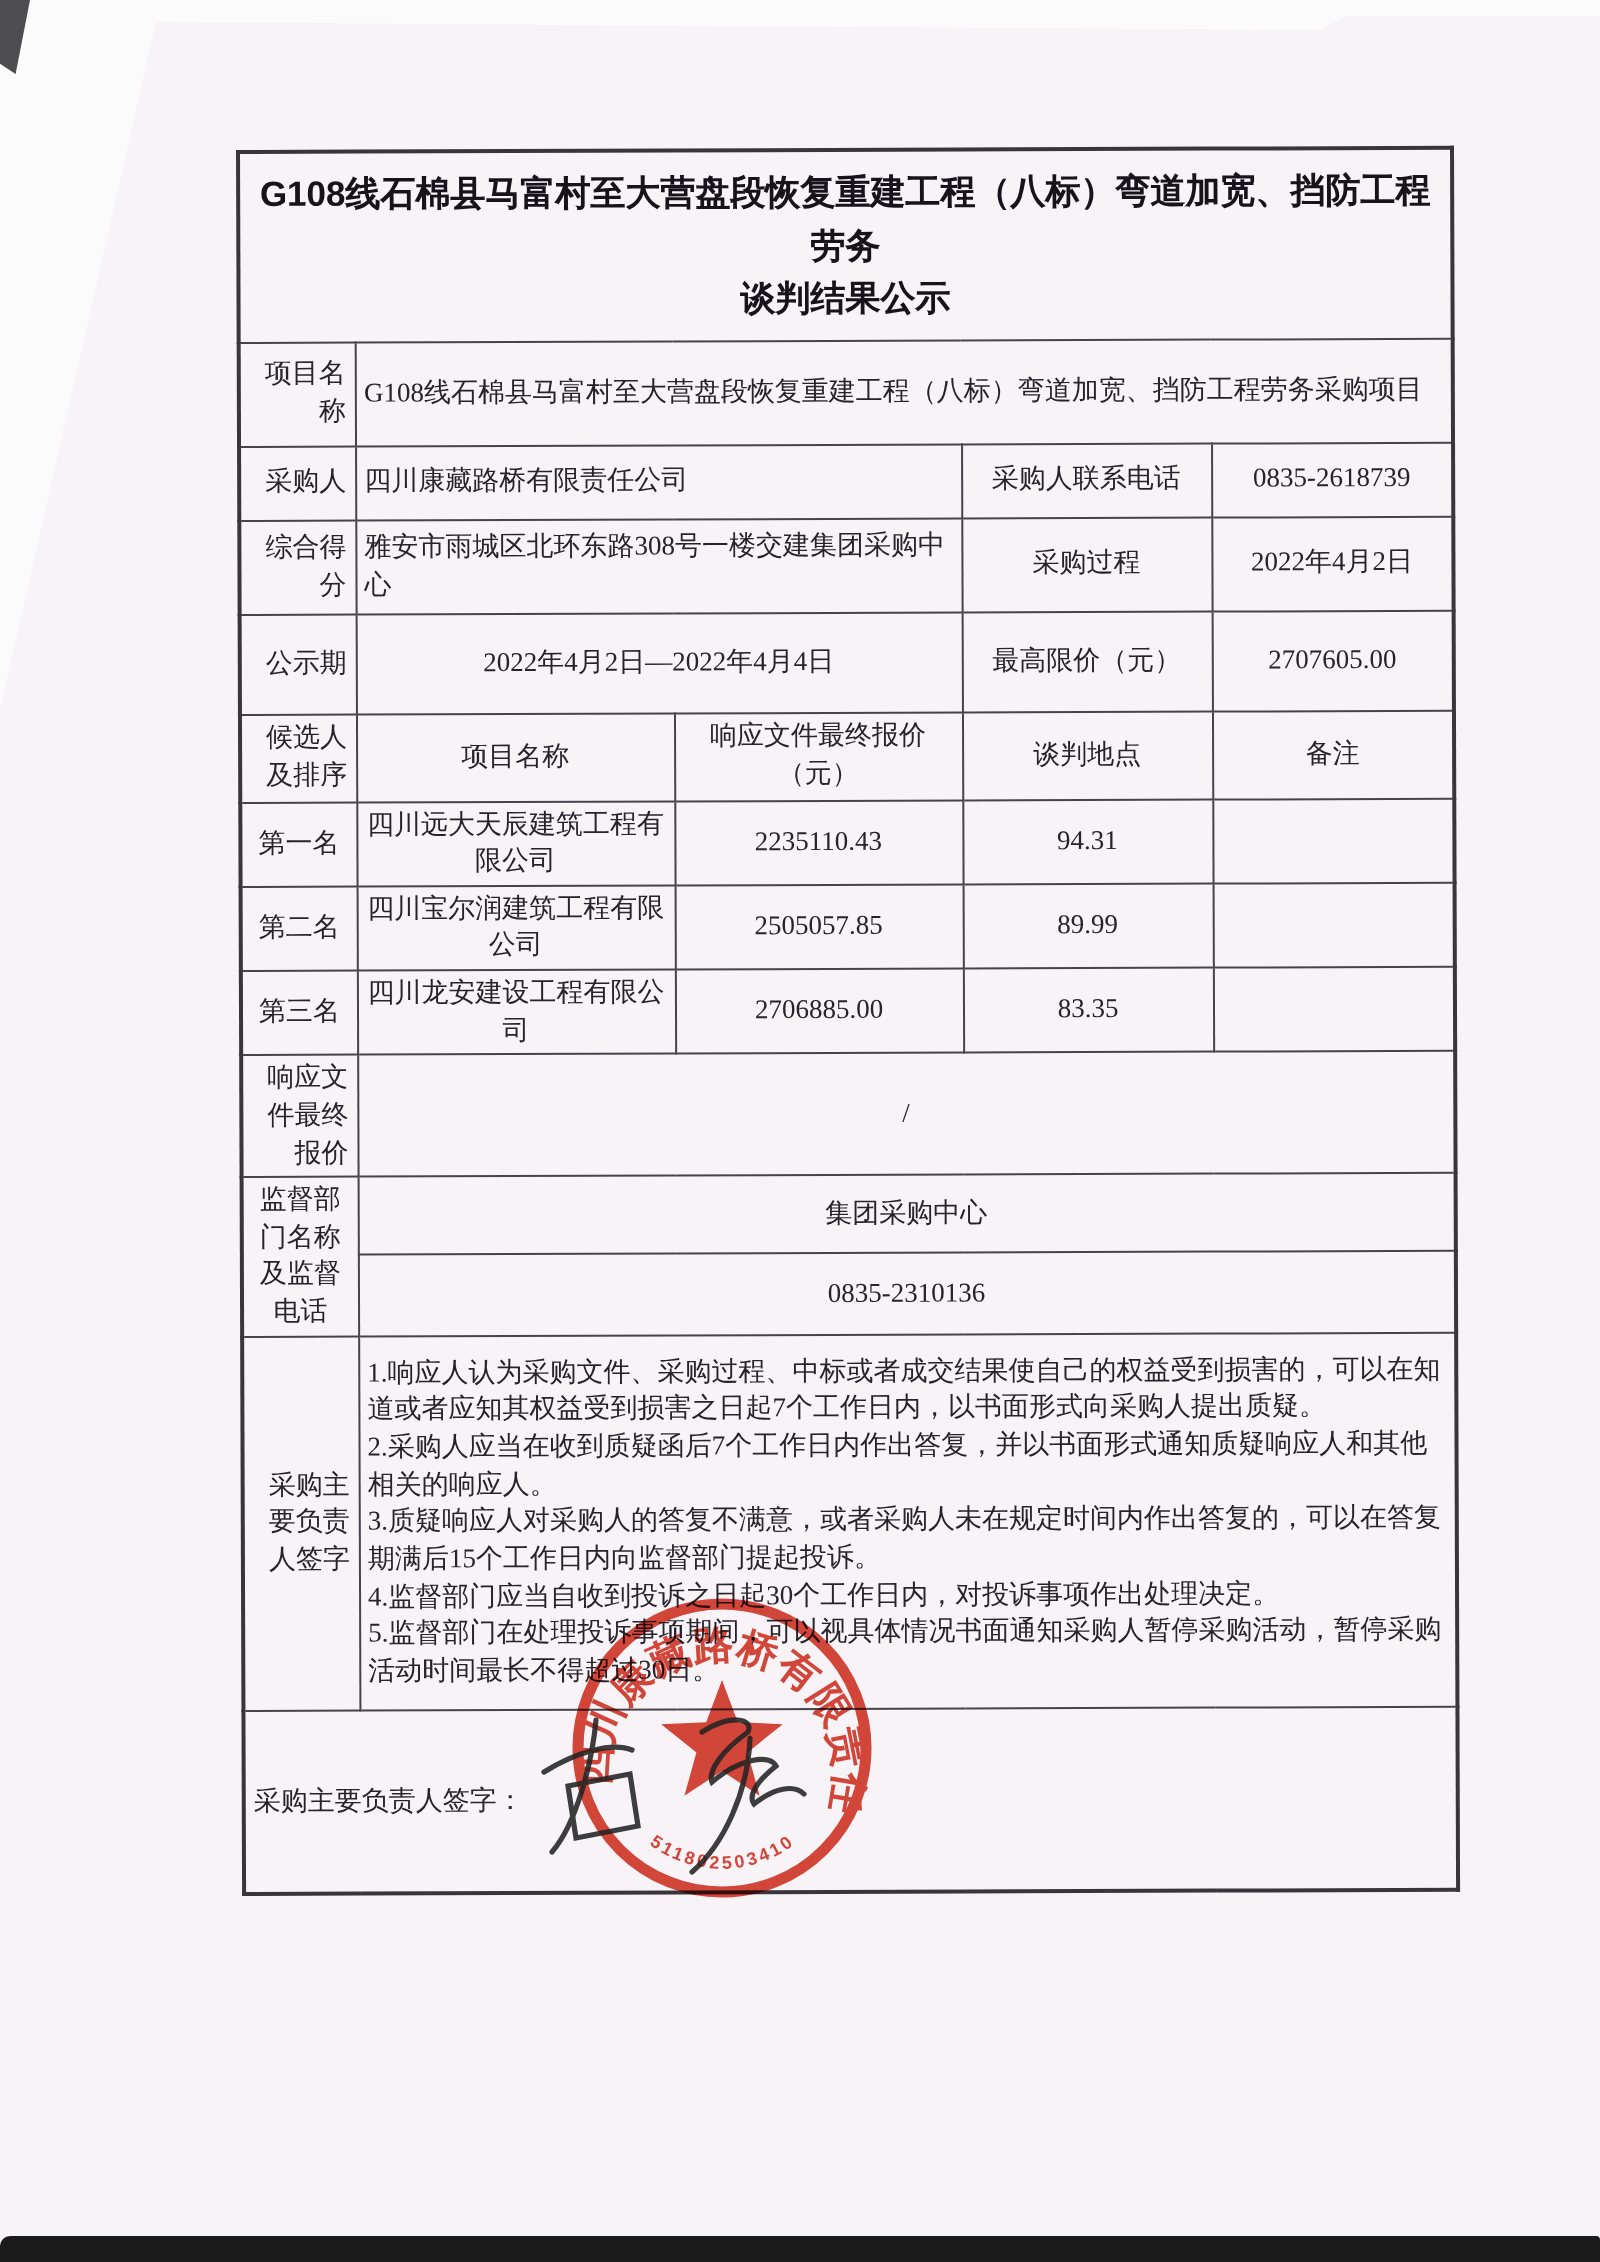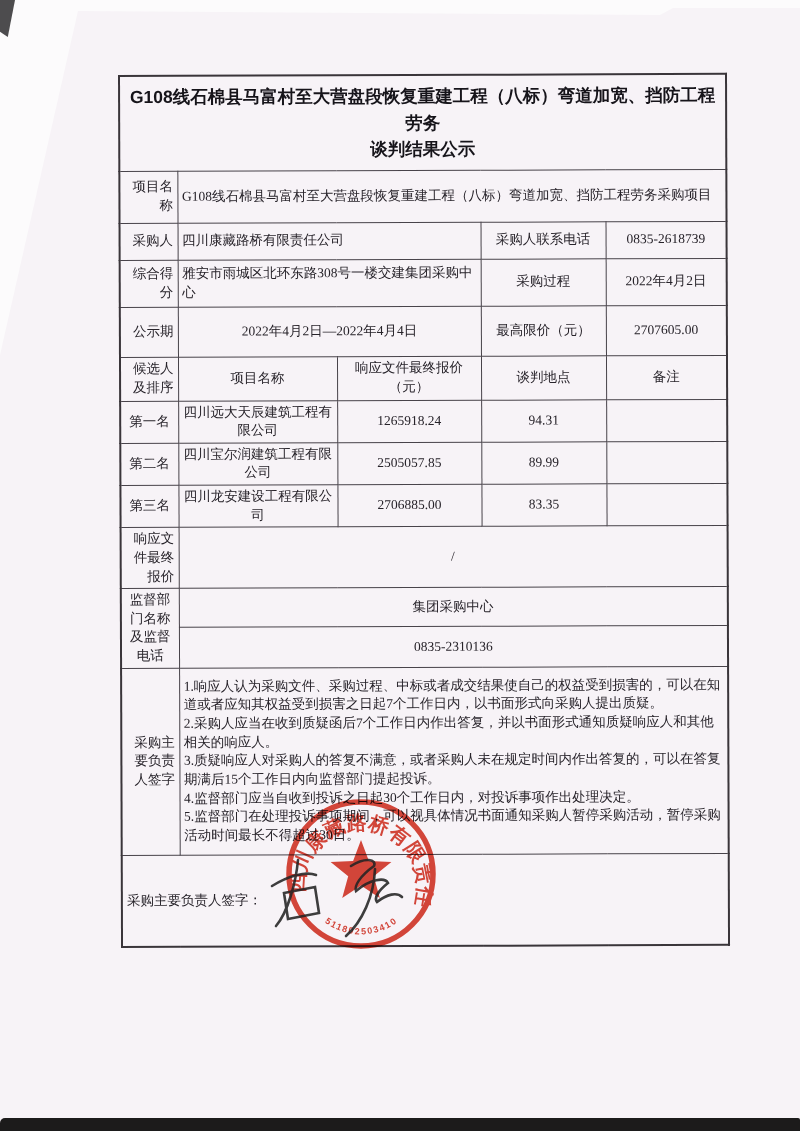--- a/index.html
+++ b/index.html
@@ -113,21 +113,21 @@
       <td class="lbl">候选人及排序</td>
       <td class="v-center">项目名称</td>
       <td class="v-center">响应文件最终报价（元）</td>
       <td class="v-center">谈判地点</td>
       <td class="v-center">备注</td>
     </tr>
 
     <tr style="height:41px">
       <td class="lbl-center">第一名</td>
       <td class="v-center">四川远大天辰建筑工程有限公司</td>
-      <td class="v-center">1265918.24</td>
+      <td class="v-center">2235110.43</td>
       <td class="v-center">94.31</td>
       <td class="v-center"></td>
     </tr>
     <tr style="height:42px">
       <td class="lbl-center">第二名</td>
       <td class="v-center">四川宝尔润建筑工程有限公司</td>
       <td class="v-center">2505057.85</td>
       <td class="v-center">89.99</td>
       <td class="v-center"></td>
     </tr>

